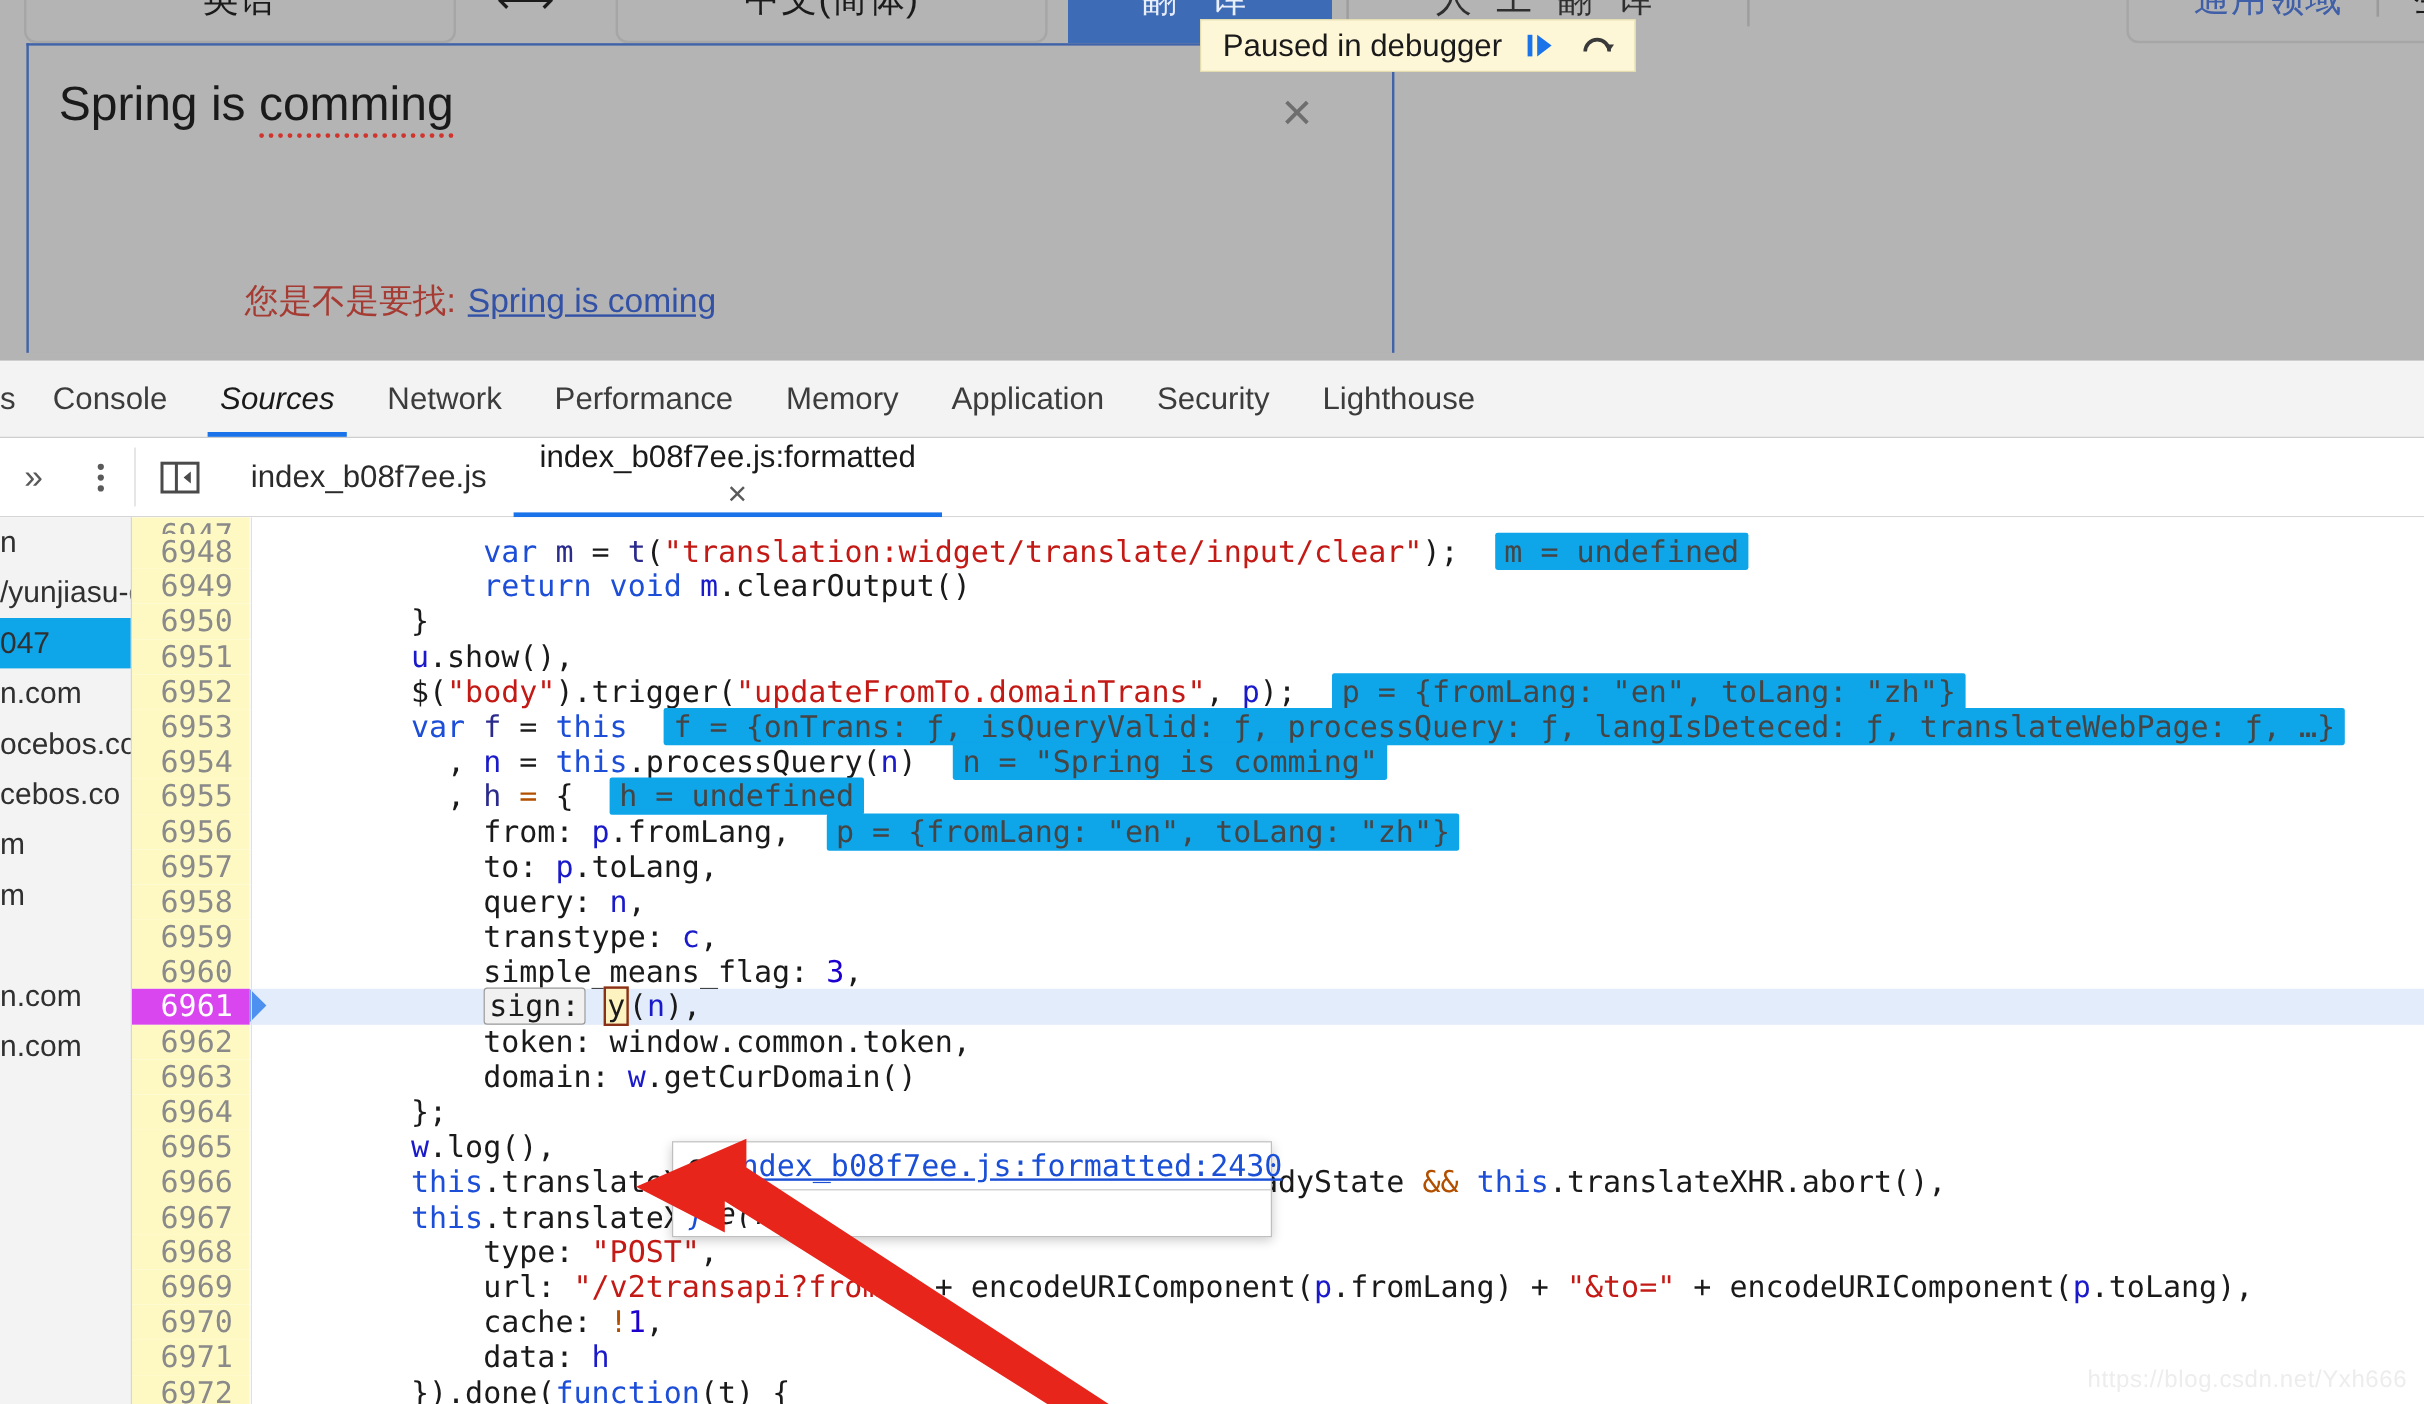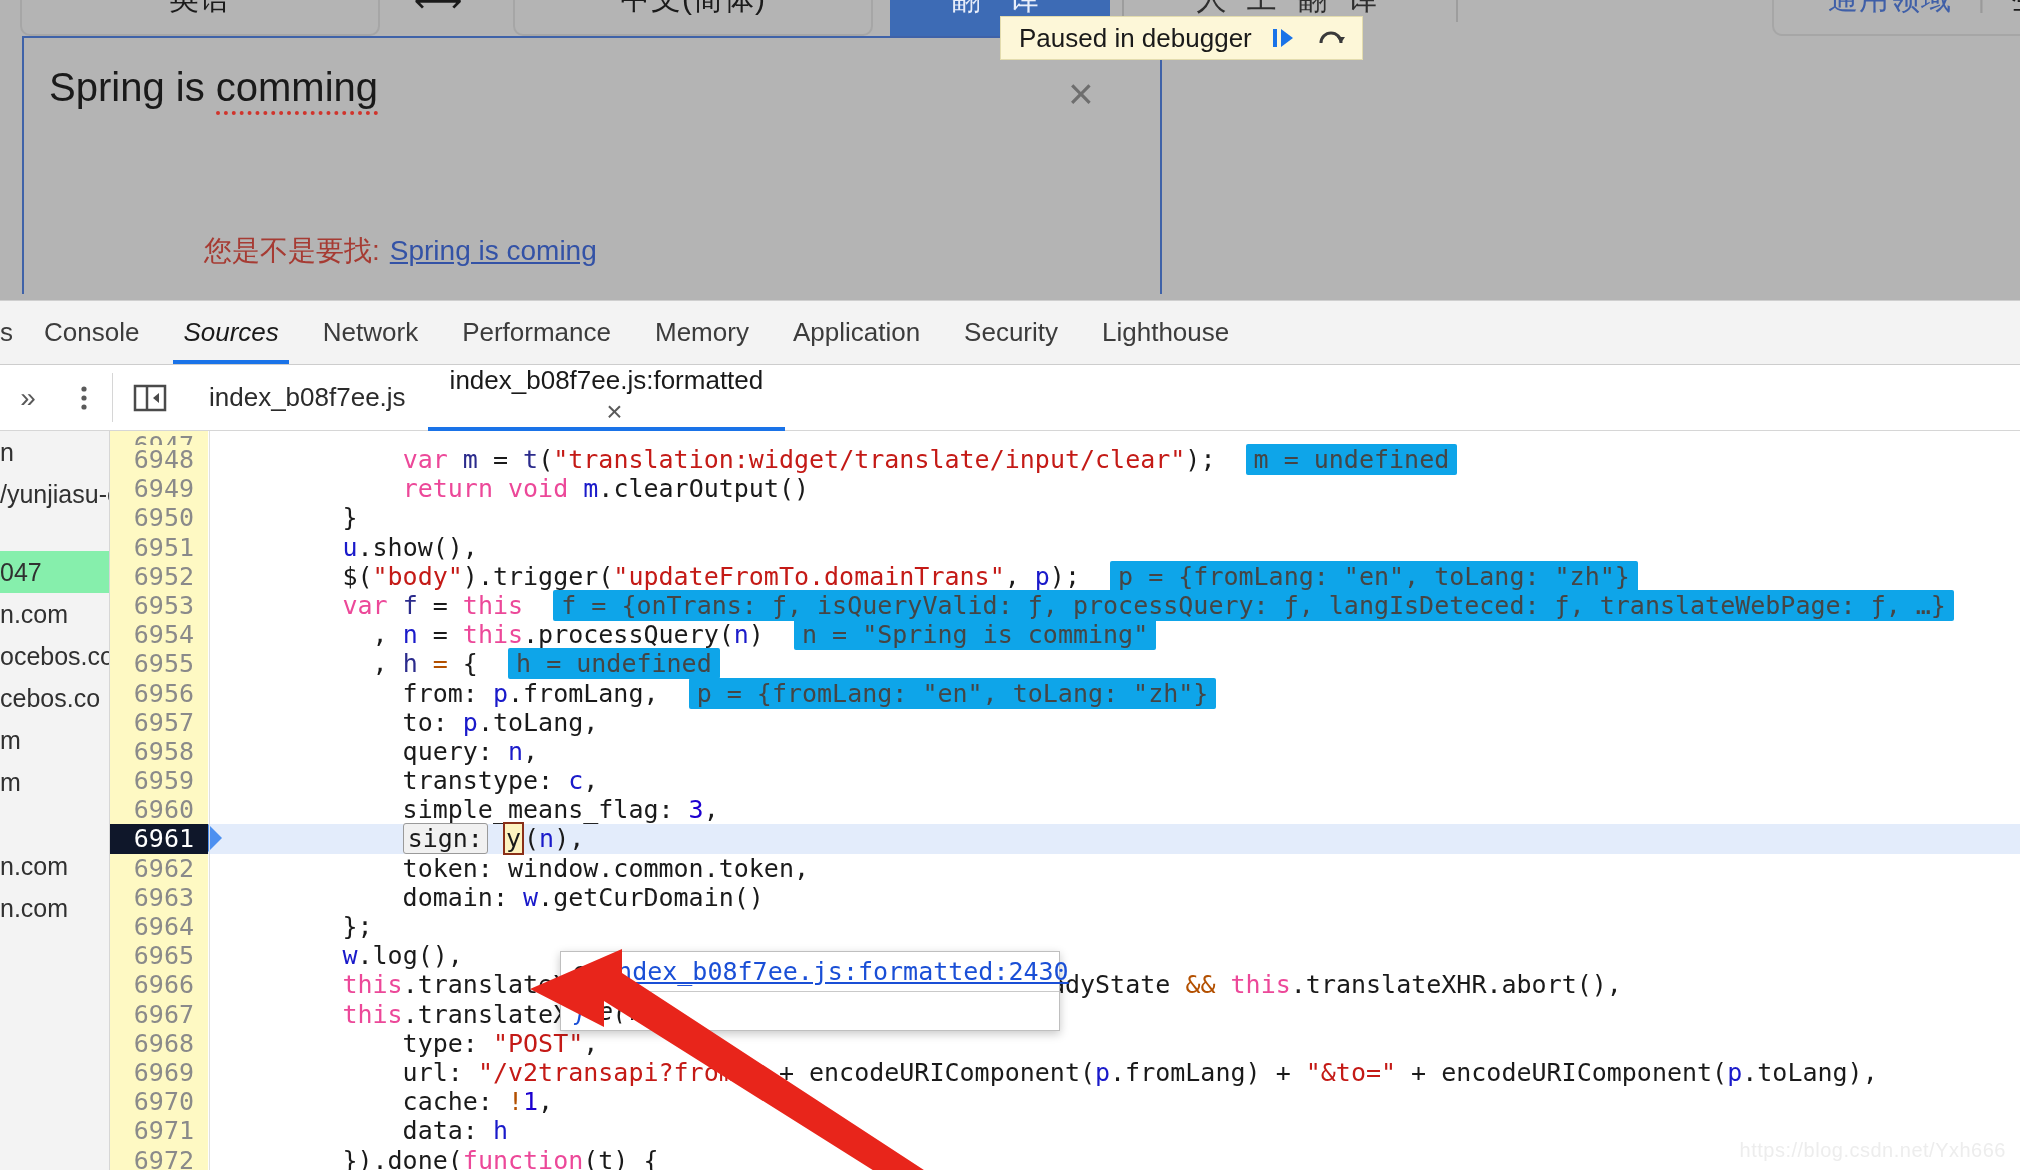--- a/index.html
+++ b/index.html
@@ -146,57 +146,57 @@
   
   .navigator {
     position: absolute; left: 0; top: 130px; width: 110px; bottom: 0;
     background: #f3f3f3; border-right: 1px solid #d6d6d6;
     overflow: hidden; font-size: 25px; color: #303030;
   }
   .nav-item {
     height: 42px; line-height: 42px; padding-left: 0px; white-space: nowrap;
     overflow: hidden; cursor: pointer;
   }
-  .nav-item.selected { background: #86efac; margin-top: 36px; }
+  .nav-item.selected { background: #0ea5e9; }
 
   
   .editor {
     position: absolute; left: 110px; top: 130px; right: 0; bottom: 0;
     background: #ffffff; overflow: hidden;
     font-family: "DejaVu Sans Mono", monospace;
     font-size: 25px;
   }
   .code-row {
     position: relative; height: 29.2px; white-space: nowrap;
   }
   .code-row.current { background: #e3ecfb; }
   .gutter {
     position: absolute; left: 0; top: 0; width: 98px; height: 100%;
     text-align: right; padding-right: 14px;
     color: #8a8a8a; background: #fef9c3;
   }
   .code-row.current .gutter {
-    background: #0f172a; color: #ffffff;
+    background: #d946ef; color: #ffffff;
   }
   .code-row.current .gutter::after{
     content:""; position:absolute; right:-14px; top:0;
     border-top: 14.6px solid transparent;
     border-bottom: 14.6px solid transparent;
     border-left: 14px solid #4d90f0;
   }
   .gut-sep {
     position: absolute; left: 99px; top: 0; width: 1px; height: 100%;
     background: #e0e0e0;
   }
   .code-text {
     position: absolute; left: 112px; top: 0; white-space: pre;
     color: #1a1a1a;
   }
   
-  .kw  { color: #ec4899; }
+  .kw  { color: #1d4ed8; }
   .str { color: #c41a16; }
   .num { color: #1c00cf; }
   .var { color: #1a1aca; }
   .fn  { color: #2b2b8c; }
   .op  { color: #b35000; }
   .pln { color: #1a1a1a; }
   .inline-val {
     background: #0ea5e9; color: #454545; padding: 1px 8px; border-radius: 2px;
   }
   .sign-box {

